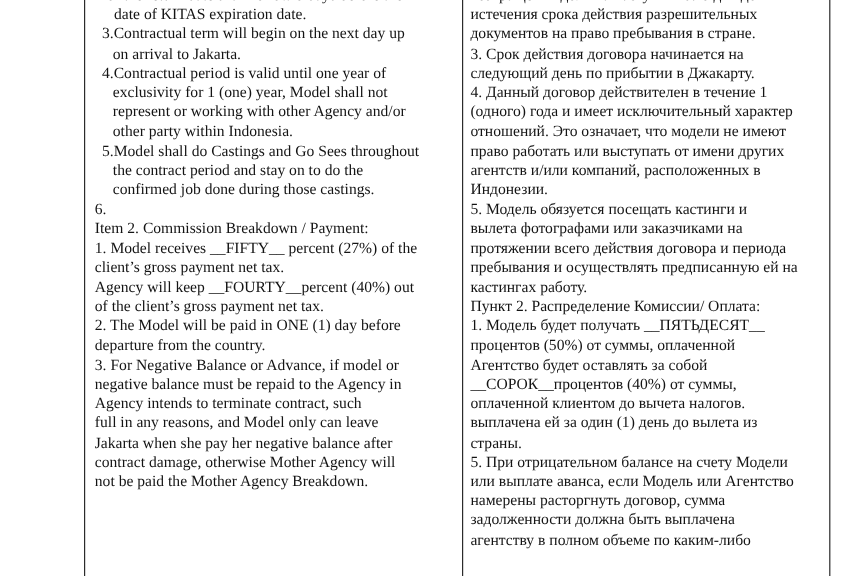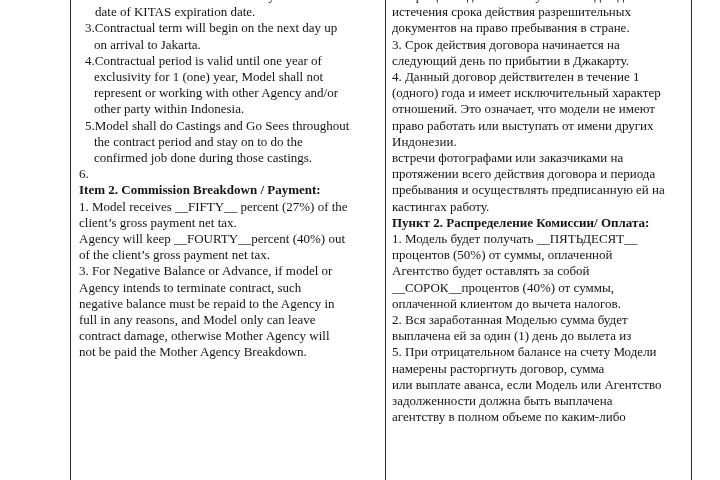--- a/index.html
+++ b/index.html
@@ -41,21 +41,21 @@
     width: 305px;
     padding: 0 3px 0 6px;
   }
   .col-inner {
     margin-top: -6px; 
   }
   .line {
     white-space: pre;
   }
   .block { margin: 0; }
-  .block.heading .line { font-weight: bold; }
+  .block.heading .line { font-weight: normal; }
   
   .col-en .block.item .line { margin-left: 15px; }
   .col-en .block.item .line:first-child { margin-left: 6px; }
   
   .col-en .block.cont .line { margin-left: 16px; }
   .col-en .block.cont .line:first-child { margin-left: 10px; }
 </style>
 </head>
 <body>
 
@@ -90,24 +90,29 @@
           </div>
           <div class="block para">
             <div class="line">1. Model receives __FIFTY__ percent (27%) of the</div>
             <div class="line">client’s gross payment net tax.</div>
           </div>
           <div class="block para">
             <div class="line">Agency will keep __FOURTY__percent (40%) out</div>
             <div class="line">of the client’s gross payment net tax.</div>
           </div>
           <div class="block para">
+            <div class="line">2. The Model will be paid in ONE (1) day before</div>
+            <div class="line">departure from the country.</div>
+          </div>
+          <div class="block para">
             <div class="line">3. For Negative Balance or Advance, if model or</div>
+            <div class="line">negative balance must be repaid to the Agency in</div>
             <div class="line">Agency intends to terminate contract, such</div>
-            <div class="line">negative balance must be repaid to the Agency in</div>
             <div class="line">full in any reasons, and Model only can leave</div>
+            <div class="line">Jakarta when she pay her negative balance after</div>
             <div class="line">contract damage, otherwise Mother Agency will</div>
             <div class="line">not be paid the Mother Agency Breakdown.</div>
           </div>
         </div>
     </div>
     <div class="col col-ru">
       <div class="col-inner">
           <div class="block para">
             <div class="line">возвращения должна наступить за 3 дня до</div>
             <div class="line">истечения срока действия разрешительных</div>
@@ -115,47 +120,49 @@
           </div>
           <div class="block para">
             <div class="line">3. Срок действия договора начинается на</div>
             <div class="line">следующий день по прибытии в Джакарту.</div>
           </div>
           <div class="block para">
             <div class="line">4. Данный договор действителен в течение 1</div>
             <div class="line">(одного) года и имеет исключительный характер</div>
             <div class="line">отношений. Это означает, что модели не имеют</div>
             <div class="line">право работать или выступать от имени других</div>
+            <div class="line">агентств и/или компаний, расположенных в</div>
             <div class="line">Индонезии.</div>
           </div>
           <div class="block para">
-            <div class="line">встречи фотографами или заказчиками на</div>
+            <div class="line">5. Модель обязуется посещать кастинги и</div>
+            <div class="line">вылета фотографами или заказчиками на</div>
             <div class="line">протяжении всего действия договора и периода</div>
             <div class="line">пребывания и осуществлять предписанную ей на</div>
             <div class="line">кастингах работу.</div>
           </div>
           <div class="block heading">
             <div class="line">Пункт 2. Распределение Комиссии/ Оплата:</div>
           </div>
           <div class="block para">
             <div class="line">1. Модель будет получать __ПЯТЬДЕСЯТ__</div>
             <div class="line">процентов (50%) от суммы, оплаченной</div>
           </div>
           <div class="block para">
             <div class="line">Агентство будет оставлять за собой</div>
             <div class="line">__СОРОК__процентов (40%) от суммы,</div>
             <div class="line">оплаченной клиентом до вычета налогов.</div>
           </div>
           <div class="block para">
-            <div class="line">2. Вся заработанная Моделью сумма будет</div>
             <div class="line">выплачена ей за один (1) день до вылета из</div>
+            <div class="line">страны.</div>
           </div>
           <div class="block para">
             <div class="line">5. При отрицательном балансе на счету Модели</div>
+            <div class="line">или выплате аванса, если Модель или Агентство</div>
             <div class="line">намерены расторгнуть договор, сумма</div>
-            <div class="line">или выплате аванса, если Модель или Агентство</div>
             <div class="line">задолженности должна быть выплачена</div>
             <div class="line">агентству в полном объеме по каким-либо</div>
           </div>
         </div>
     </div>
   </div>
 </div>
 
 </body></html>

